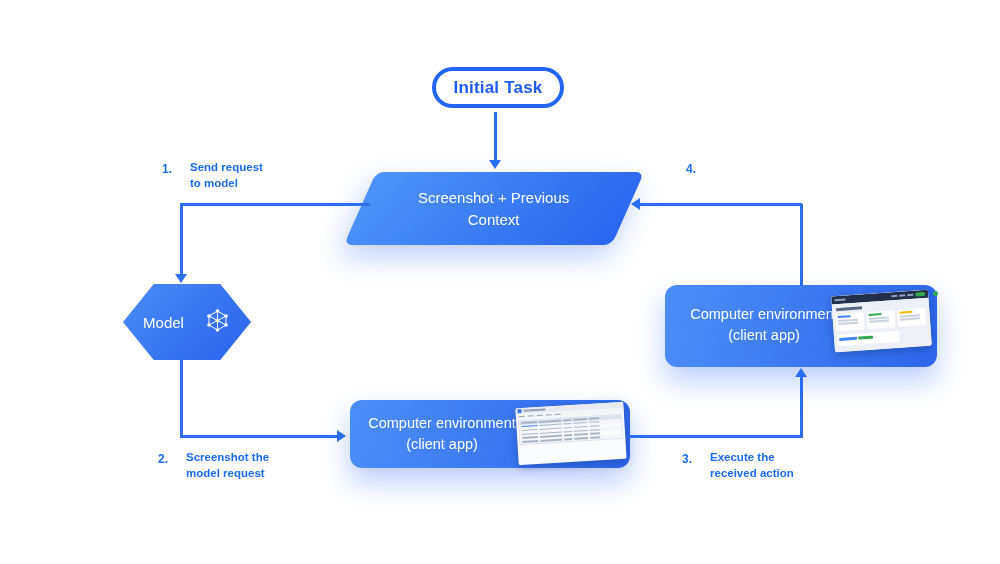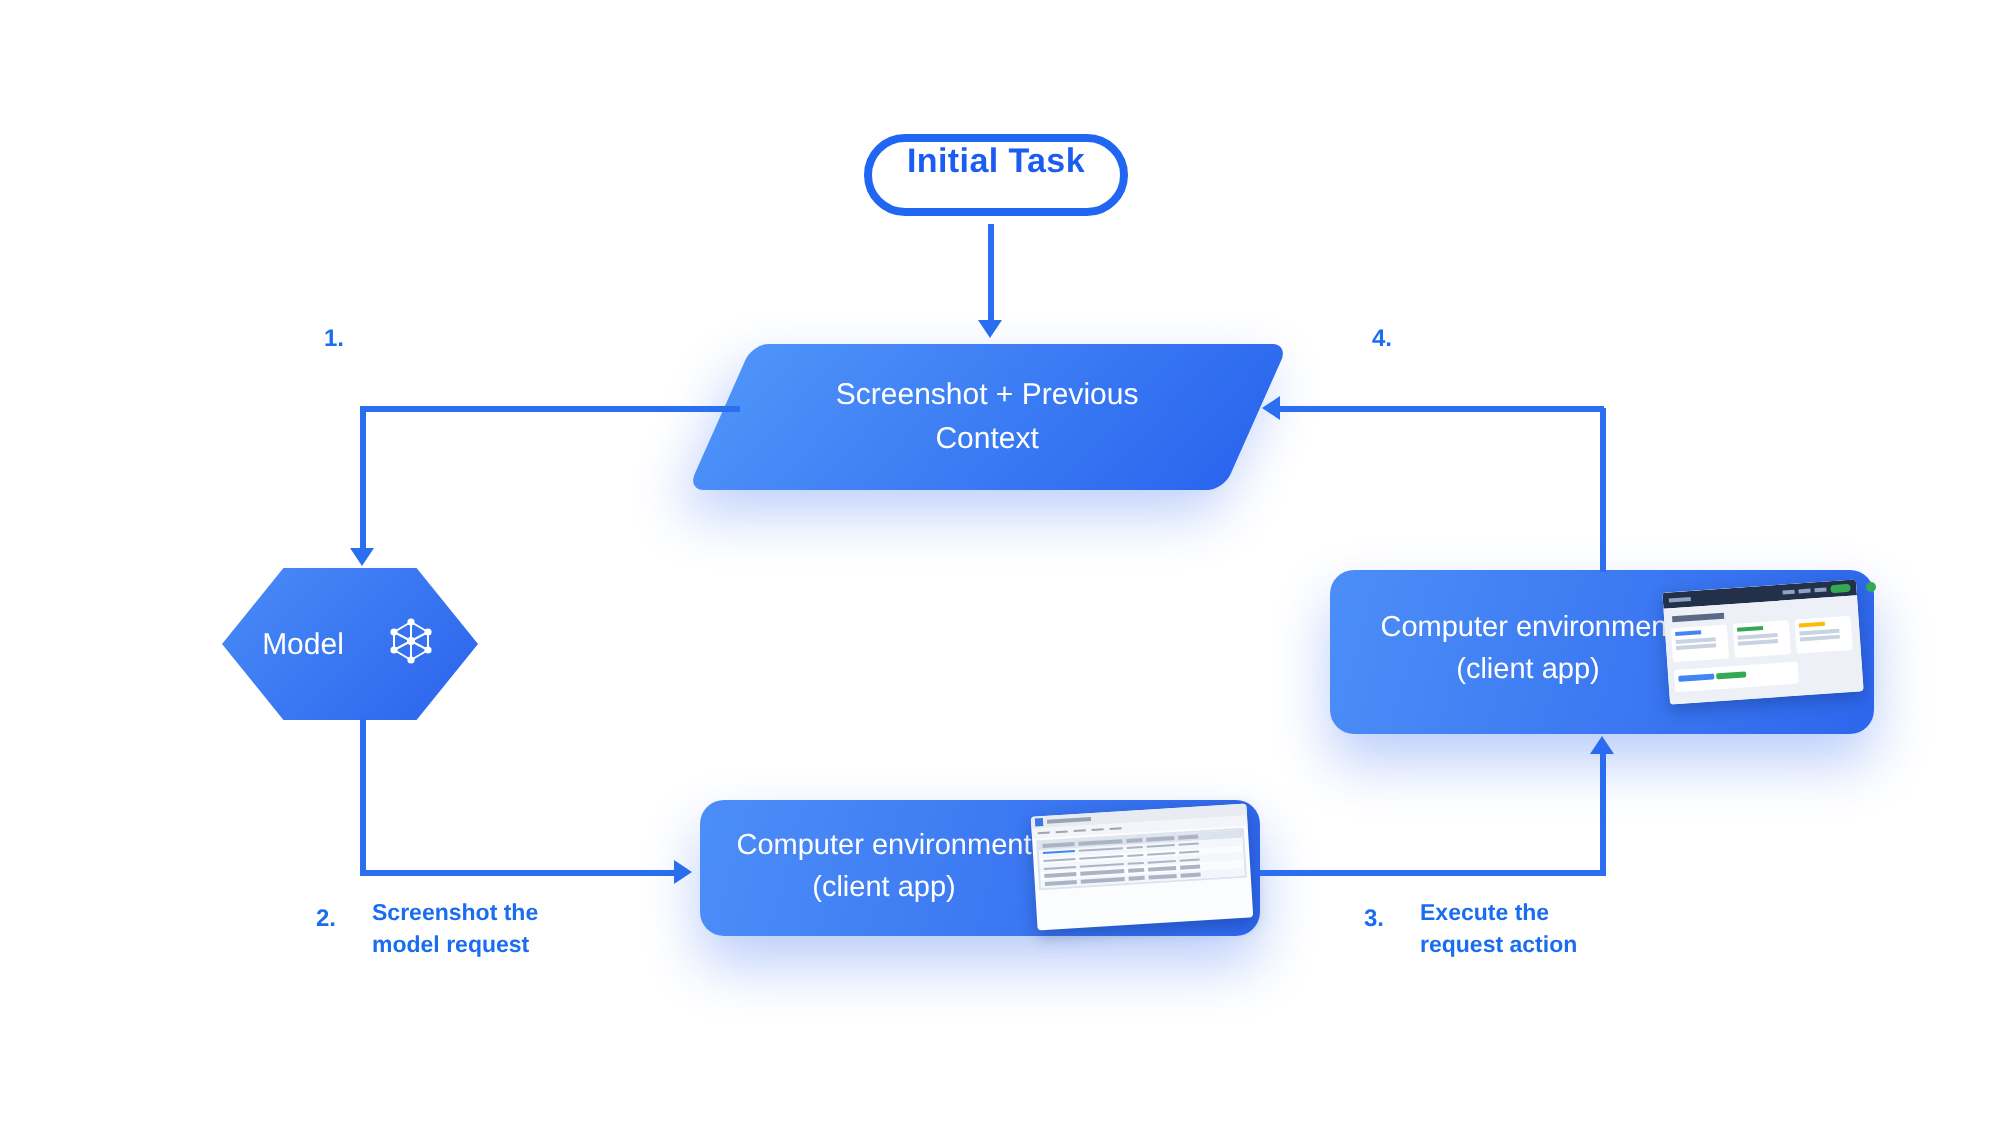--- a/index.html
+++ b/index.html
@@ -7,37 +7,37 @@
   body { font-family: "Liberation Sans", sans-serif; }
   .canvas {
     position: relative; width: 1000px; height: 564px;
     background: #ffffff; overflow: hidden;
   }
 
   
   .pill {
     position: absolute; left: 432px; top: 67px; width: 132px; height: 41px;
     border: 4px solid #2166f2; border-radius: 24px; background:#fff;
-    display:flex; align-items:flex-start; justify-content:center;
+    display:flex; align-items:center; justify-content:center;
     color:#1d5cf1; font-size:17px; font-weight:bold; letter-spacing:.2px;
   }
   .parallelogram {
     position:absolute; left:360px; top:172px; width:268px; height:73px;
     transform: skewX(-24deg);
     background: linear-gradient(115deg, #4e93f9 0%, #2a66ee 100%);
     border-radius:8px;
     box-shadow: 0 12px 26px rgba(40,100,240,.30);
     display:flex; align-items:center; justify-content:center;
   }
   .parallelogram .inner {
     transform: skewX(24deg); color:#fff; font-size:15px; line-height:1.45;
     text-align:center;
   }
   .hexagon {
-    position:absolute; left:111px; top:284px; width:128px; height:76px;
+    position:absolute; left:123px; top:284px; width:128px; height:76px;
     background: linear-gradient(135deg, #4a8cf7 0%, #2a63ec 100%);
     clip-path: polygon(24% 0%, 76% 0%, 100% 50%, 76% 100%, 24% 100%, 0% 50%);
     display:flex; align-items:center; justify-content:center; gap:20px;
     color:#fff; font-size:15px;
   }
   .envbox {
     position:absolute; border-radius:12px;
     background: linear-gradient(105deg, #4c8ef8 0%, #2e66ec 100%);
     box-shadow: 0 14px 28px rgba(40,100,240,.32);
     color:#fff;
@@ -268,32 +268,36 @@
     </div>
     <div class="green-dot"></div>
   </div>
 
   <div class="line" style="left:800px; top:204px; width:3px; height:82px;"></div>
   <div class="line" style="left:640px; top:203px; width:162px; height:3px;"></div>
   <div class="arrow left" style="left:631px; top:198px;"></div>
 
   <div class="step" style="left:162px; top:160px;">
     <span class="num">1.</span>
+    <span class="txt">
+      <div>Send request</div>
+      <div>to model</div>
+    </span>
   </div>
   <div class="step" style="left:686px; top:160px;">
     <span class="num">4.</span>
   </div>
   <div class="step" style="left:158px; top:450px;">
     <span class="num">2.</span>
     <span class="txt">
       <div>Screenshot the</div>
       <div>model request</div>
     </span>
   </div>
   <div class="step" style="left:682px; top:450px;">
     <span class="num">3.</span>
     <span class="txt">
       <div>Execute the</div>
-      <div>request action</div>
+      <div>received action</div>
     </span>
   </div>
 
 </div>
 
 </body></html>

